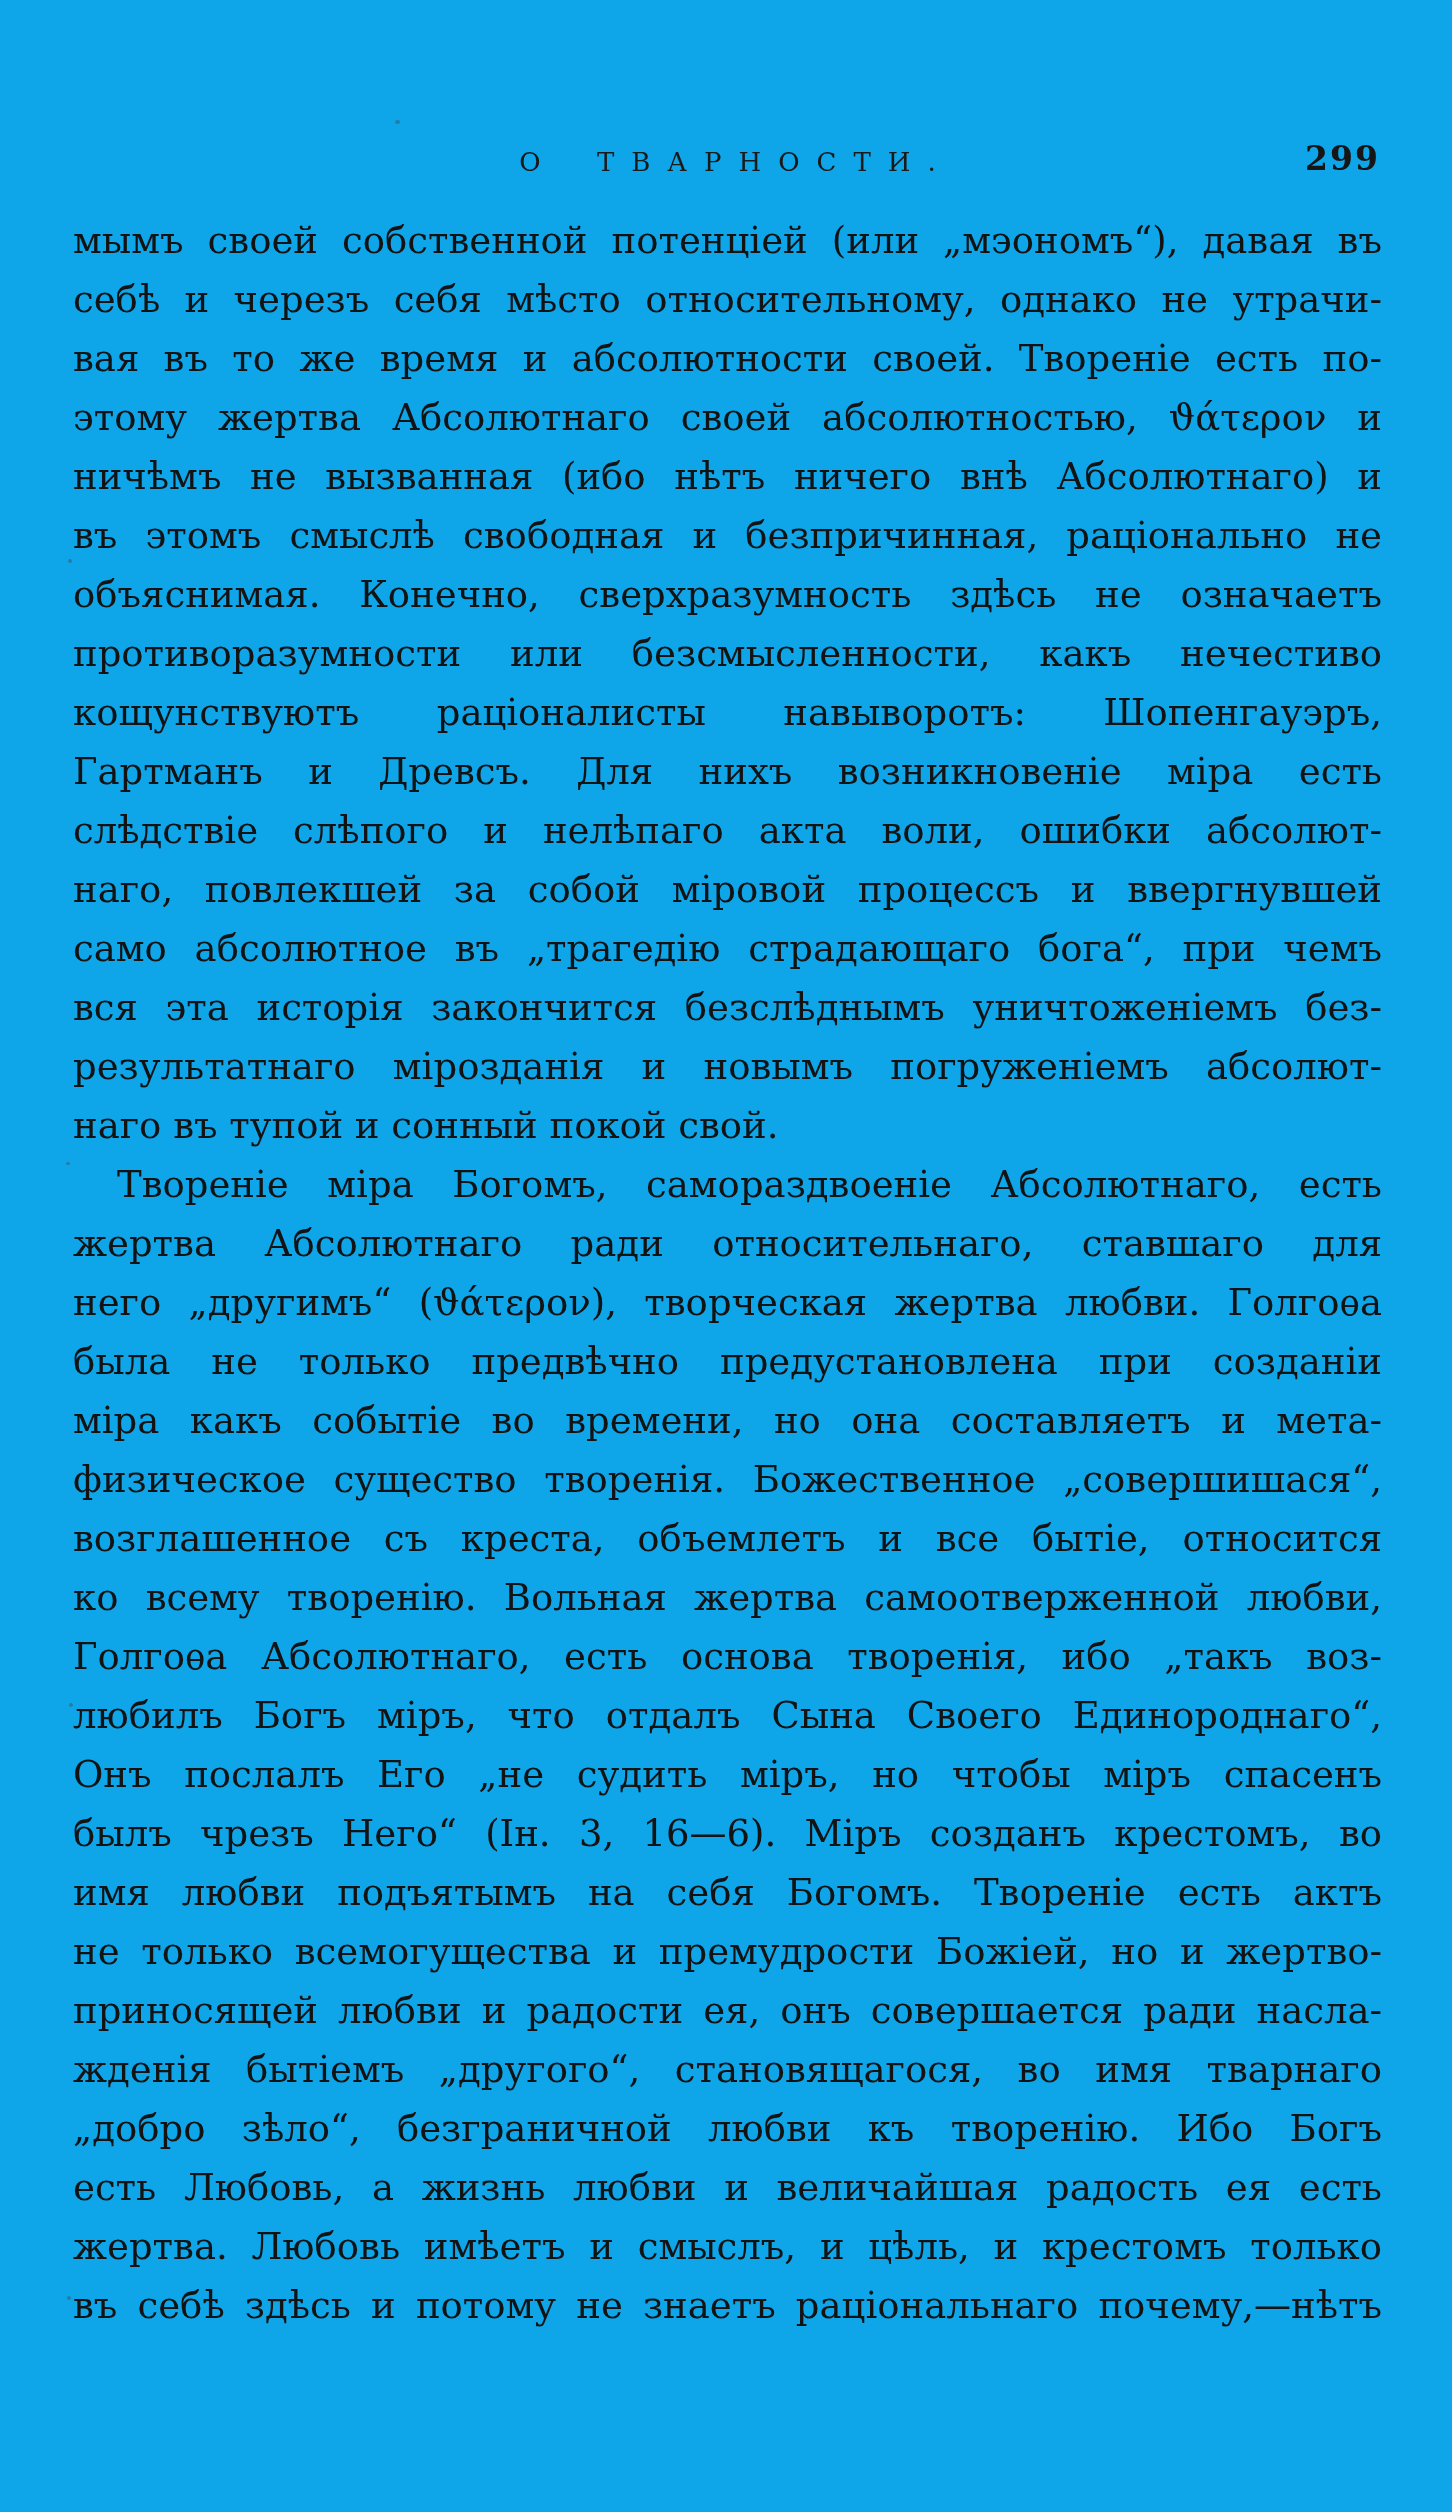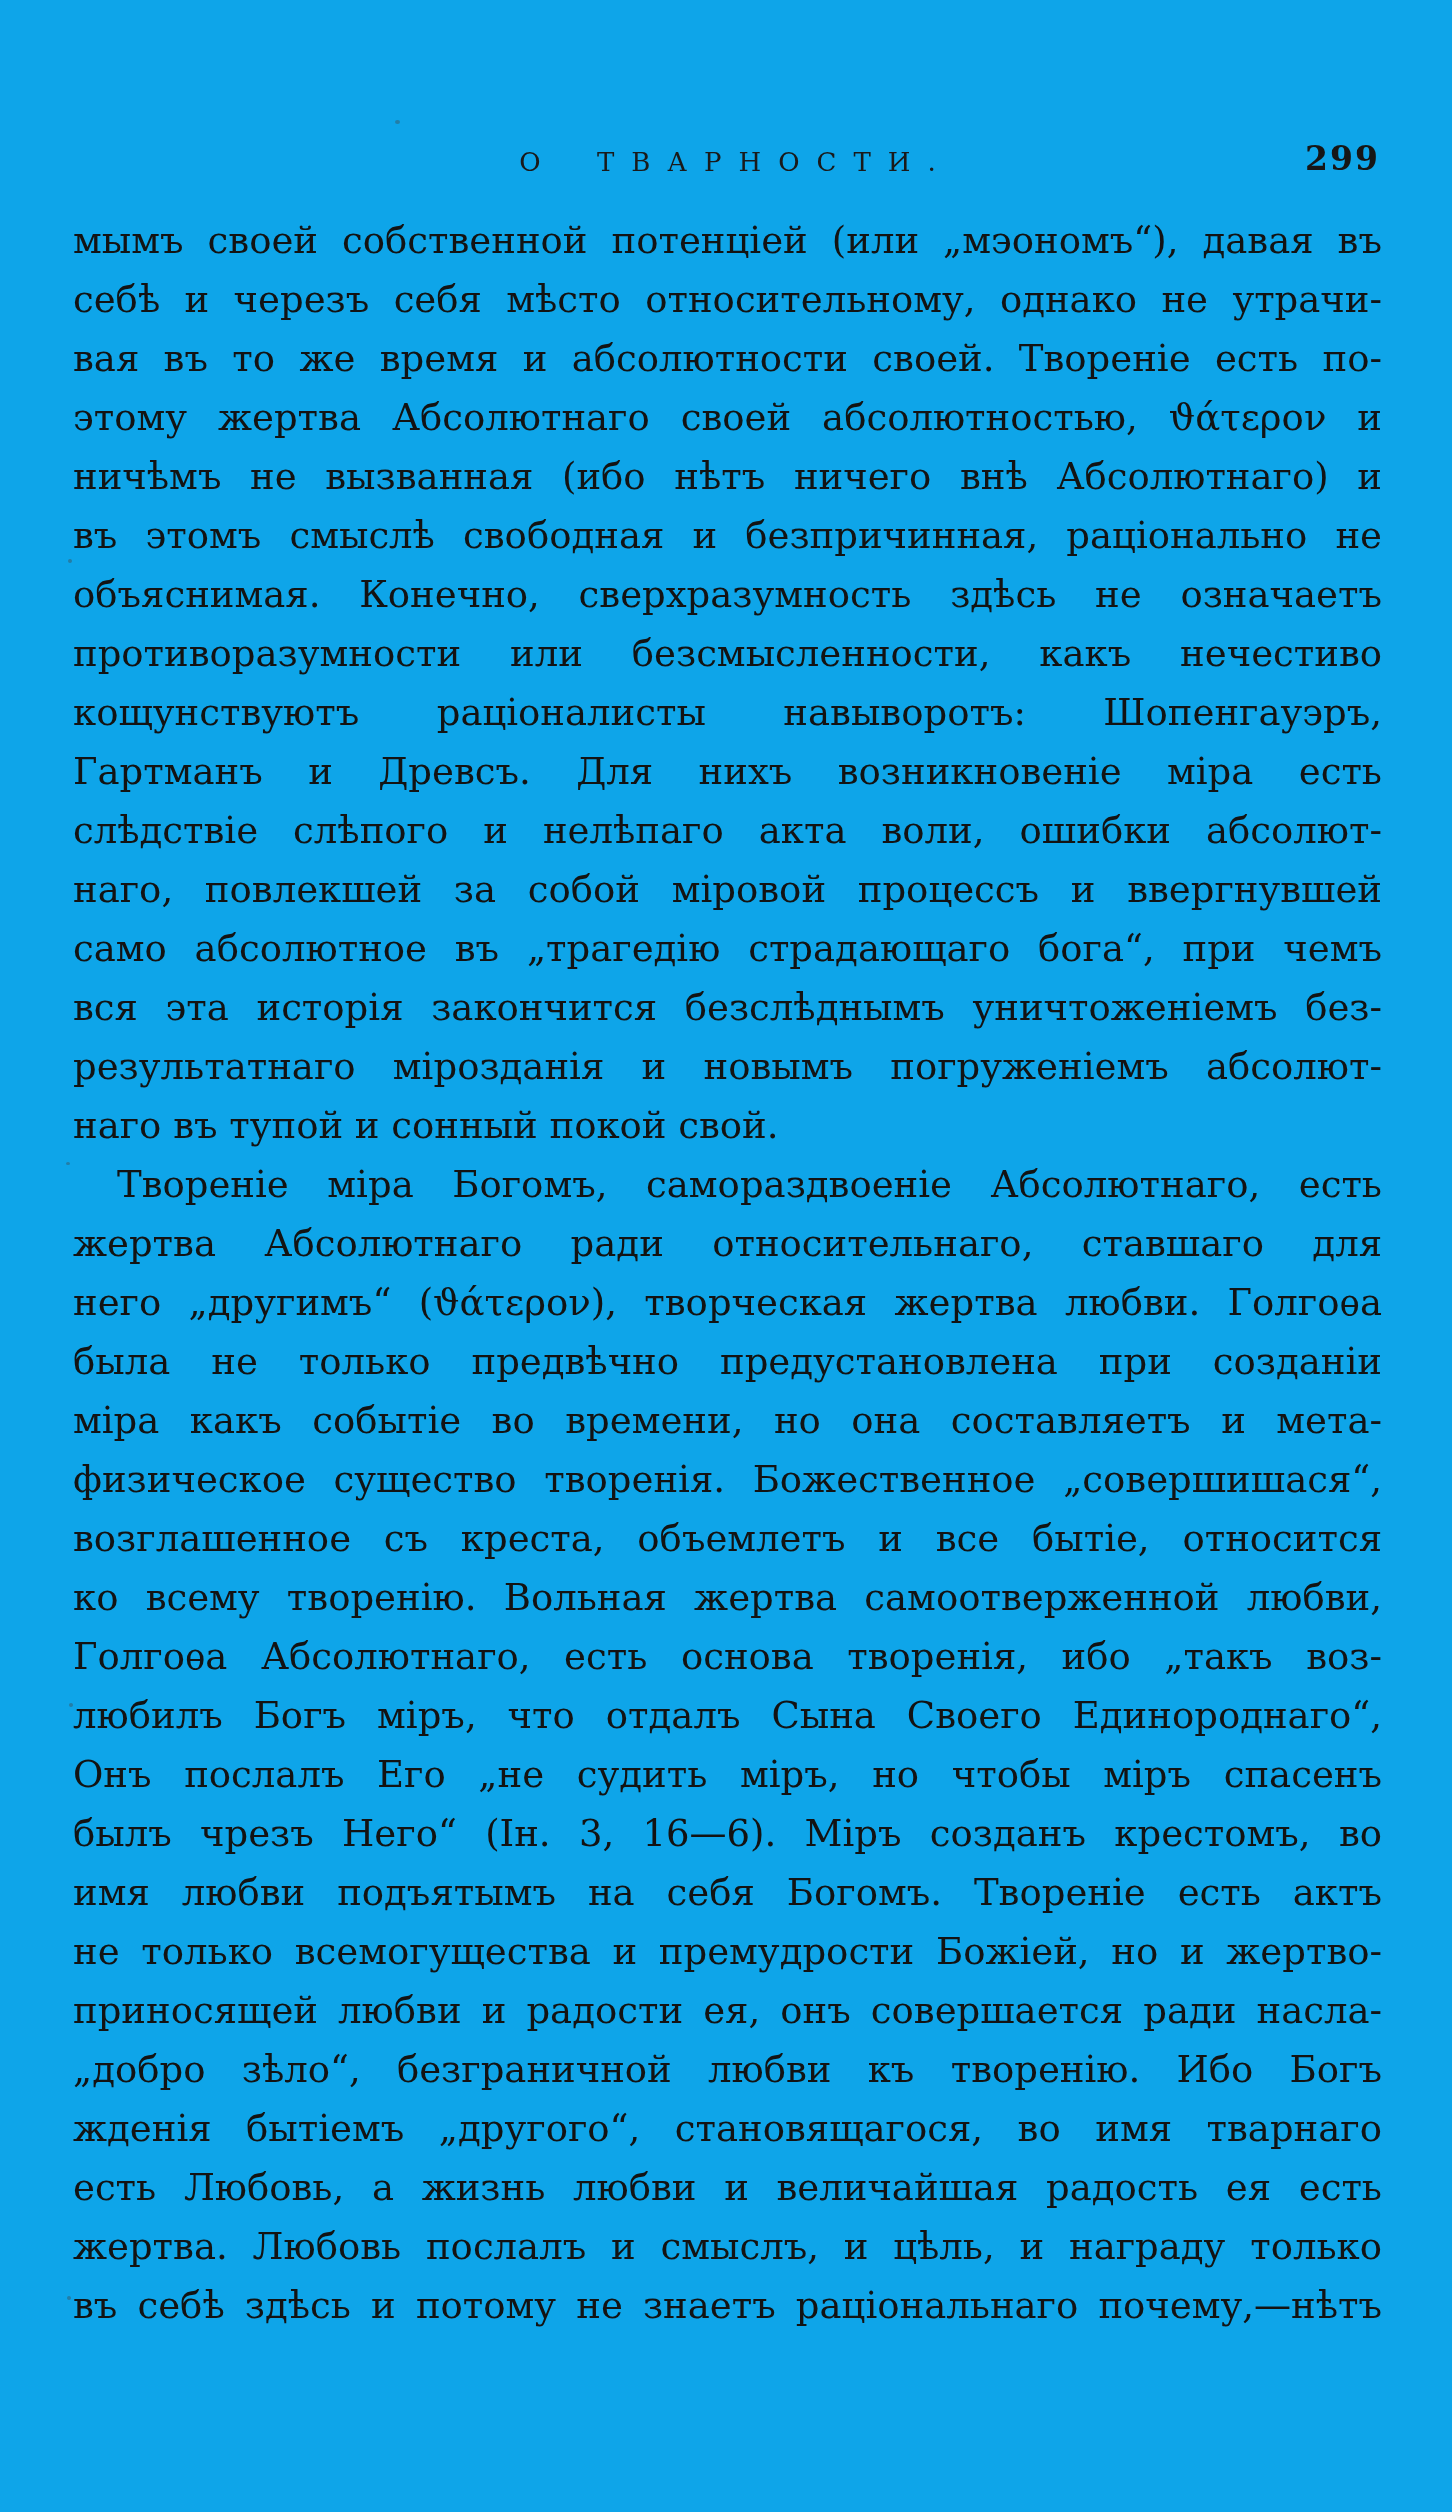--- a/index.html
+++ b/index.html
@@ -100,24 +100,24 @@
       <div class="line"><span>физическое существо творенія. Божественное „</span><span class="it">совершишася</span><span>“,</span></div>
       <div class="line"><span>возглашенное съ креста, объемлетъ и все бытіе, относится</span></div>
       <div class="line"><span>ко всему творенію. Вольная жертва самоотверженной любви,</span></div>
       <div class="line"><span>Голгоѳа Абсолютнаго, есть основа творенія, ибо „</span><span class="it">такъ</span><span> воз-</span></div>
       <div class="line"><span>любилъ Богъ міръ, что отдалъ Сына Своего Единороднаго“,</span></div>
       <div class="line"><span>Онъ послалъ Его „не судить міръ, но чтобы міръ спасенъ</span></div>
       <div class="line"><span>былъ чрезъ Него“ (Ін. 3, 16—6). </span><span class="it">Міръ созданъ крестомъ</span><span>, во</span></div>
       <div class="line"><span>имя любви подъятымъ на себя Богомъ. Твореніе есть актъ</span></div>
       <div class="line"><span>не только всемогущества и премудрости Божіей, но и жертво-</span></div>
       <div class="line"><span>приносящей любви и радости ея, онъ совершается ради насла-</span></div>
+      <div class="line"><span>жденія бытіемъ „другого“, становящагося, во имя тварнаго</span></div>
       <div class="line"><span>„добро зѣло“, безграничной любви къ творенію. Ибо Богъ</span></div>
-      <div class="line"><span>жденія бытіемъ „другого“, становящагося, во имя тварнаго</span></div>
       <div class="line"><span class="it">есть</span><span> Любовь, а жизнь любви и величайшая радость ея есть</span></div>
-      <div class="line"><span>жертва. Любовь послалъ и смыслъ, и цѣль, и награду </span><span class="it">только</span></div>
+      <div class="line"><span>жертва. Любовь имѣетъ и смыслъ, и цѣль, и крестомъ </span><span class="it">только</span></div>
       <div class="line"><span class="it">въ себѣ здѣсь</span><span> и потому не знаетъ раціональнаго </span><span class="it">почему</span><span>,—нѣтъ</span></div>
     </div>
 
   <div class="speck" style="left:395px; top:120px; width:5px; height:4px;"></div>
   <div class="speck" style="left:68px; top:559px; width:4px; height:4px;"></div>
   <div class="speck" style="left:66px; top:1162px; width:4px; height:3px;"></div>
   <div class="speck" style="left:69px; top:1703px; width:4px; height:4px;"></div>
   <div class="speck" style="left:67px; top:2296px; width:4px; height:4px;"></div>
 </div>
 

